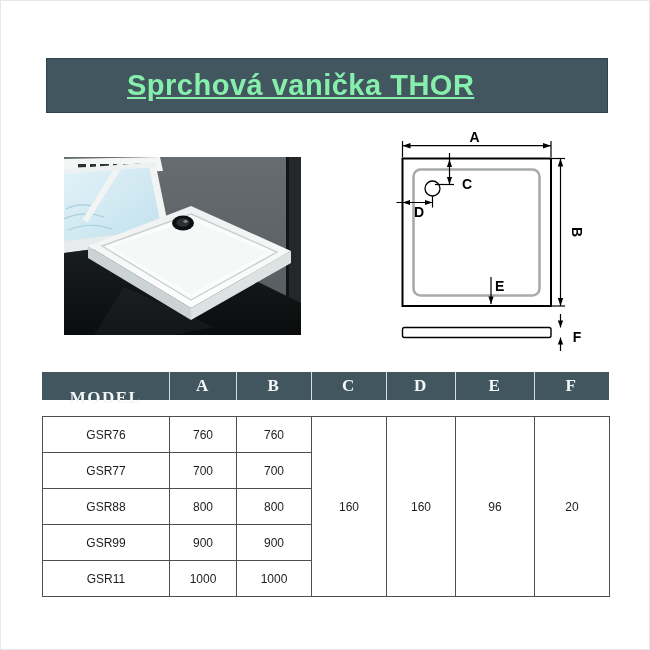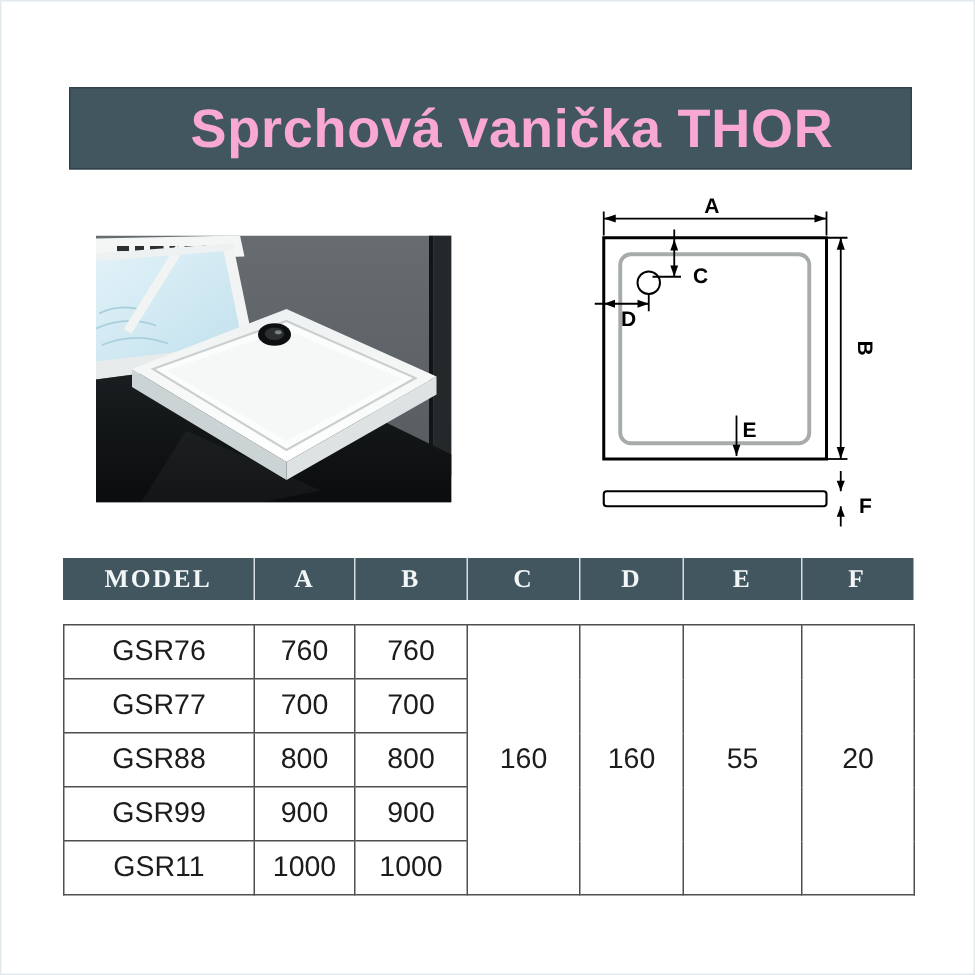--- a/index.html
+++ b/index.html
@@ -8,49 +8,49 @@
     border:1px solid #e3eaee;box-sizing:border-box;overflow:hidden;
     font-family:"Liberation Sans",sans-serif;
   }
   
   #banner{
     position:absolute;left:45px;top:57px;width:562px;height:55px;
     background:#41565f;border:1px solid #31424a;box-sizing:border-box;
     display:flex;align-items:center;
   }
   #banner .title{
-    padding-left:80px;color:#f9a8d4;font-weight:bold;font-size:36px;
-    letter-spacing:.5px;white-space:nowrap;
+    padding-left:80px;color:#86efac;font-weight:bold;font-size:29px;
+    letter-spacing:.5px;white-space:nowrap;text-decoration:underline;
   }
   
   #photo{position:absolute;left:63px;top:156px;width:237px;height:178px;}
   
   #diagram{position:absolute;left:388px;top:125px;width:235px;height:230px;}
   #diagram text{font-family:"Liberation Sans",sans-serif;font-weight:bold;font-size:14px;fill:#000;}
   
   #spec-header{
     position:absolute;left:41px;top:371px;width:567px;height:28px;
     background:#41565f;display:flex;box-sizing:border-box;
   }
   #spec-header .hcell{
     display:flex;align-items:center;justify-content:center;
     color:#f3f6f7;font-family:"Liberation Serif",serif;font-weight:bold;
     font-size:17px;letter-spacing:1.5px;box-sizing:border-box;height:100%;
   }
   #spec-header .hcell + .hcell{border-left:1px solid #d7dee1;}
-  .hc0{width:127px;} .hc1{width:67px;} .hc2{width:75px;} .hc3{width:75px;}
+  .hc0{width:127px;margin-top:12px;} .hc1{width:67px;} .hc2{width:75px;} .hc3{width:75px;}
   .hc4{width:69px;} .hc5{width:79px;} .hc6{width:74px;}
   
   #spec-table{
     position:absolute;left:41px;top:415px;width:567px;height:179px;
     border-collapse:collapse;table-layout:fixed;
   }
   #spec-table td{
     border:1.6px solid #4f4f4f;text-align:center;vertical-align:middle;
-    font-size:19px;color:#1c1c1c;height:35px;padding:0;
+    font-size:12px;color:#1c1c1c;height:35px;padding:0;
     font-family:"Liberation Sans",sans-serif;
   }
 </style>
 </head>
 <body>
 
 <div id="page">
 
   <div id="banner">
     <div class="title">Sprchová vanička THOR</div>
@@ -196,21 +196,21 @@
         <col style="width:79px">
         <col style="width:75px">
     </colgroup>
     <tbody>
       <tr>
         <td>GSR76</td>
         <td>760</td>
         <td>760</td>
         <td rowspan="5">160</td>
         <td rowspan="5">160</td>
-        <td rowspan="5">55</td>
+        <td rowspan="5">96</td>
         <td rowspan="5">20</td>
       </tr>
       <tr>
         <td>GSR77</td>
         <td>700</td>
         <td>700</td>
       </tr>
       <tr>
         <td>GSR88</td>
         <td>800</td>

